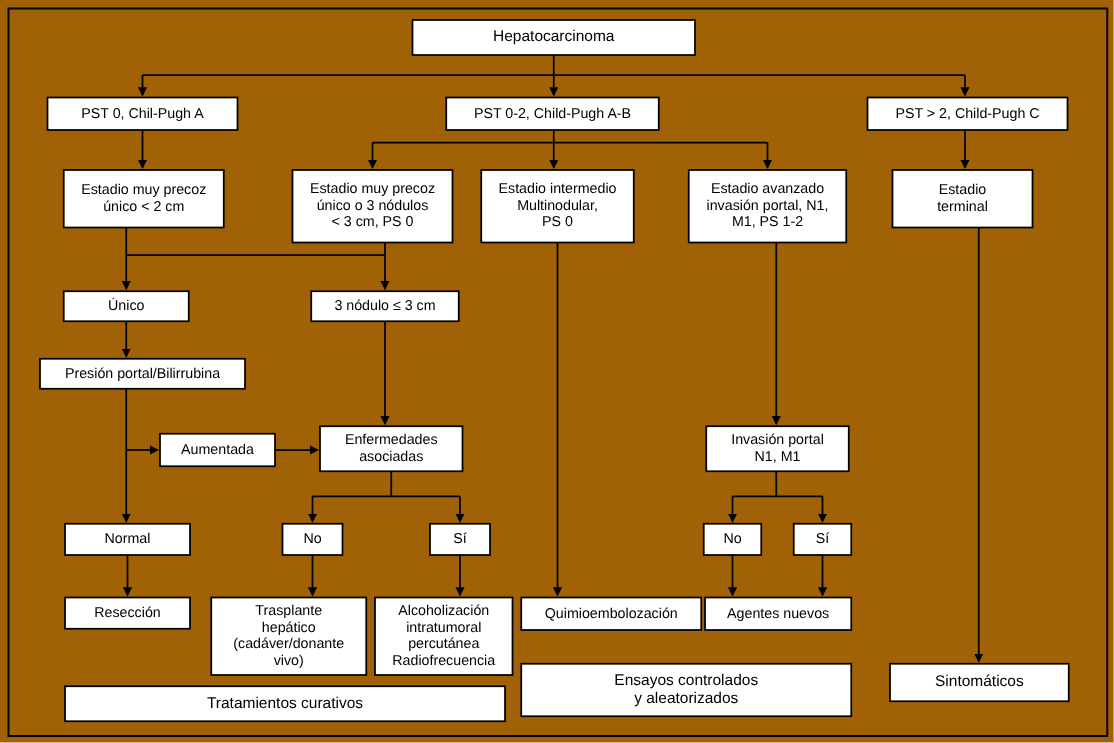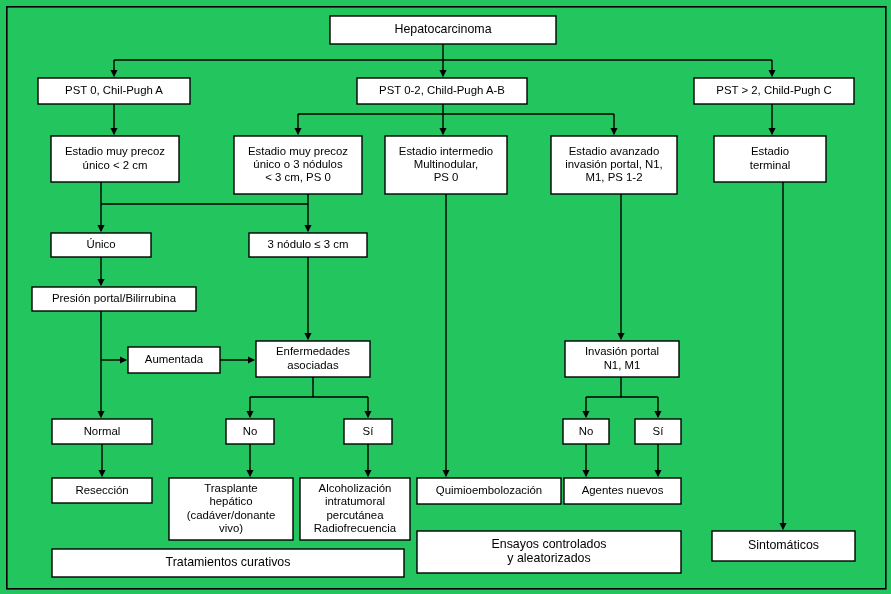--- a/index.html
+++ b/index.html
@@ -4,21 +4,21 @@
 <style>
   html, body {
     margin: 0;
     padding: 0;
     background: #ffffff;
   }
   #page {
     position: relative;
     width: 891px;
     height: 594px;
-    background: #22c55e;
+    background: #a16207;
     font-family: "Liberation Sans", sans-serif;
     overflow: hidden;
   }
   svg#flow {
     position: absolute;
     left: 0; top: 0;
     width: 891px;
     height: 594px;
   }
   .frame {

